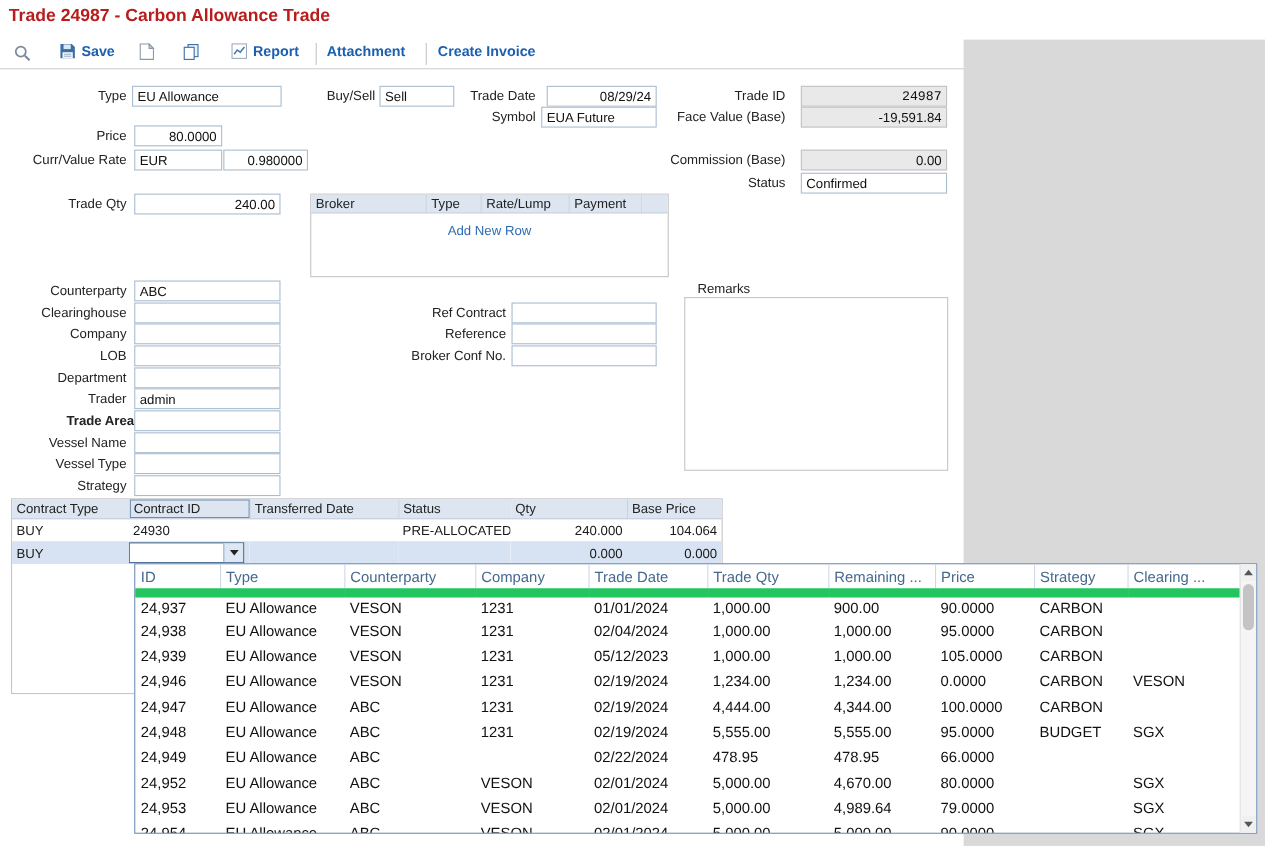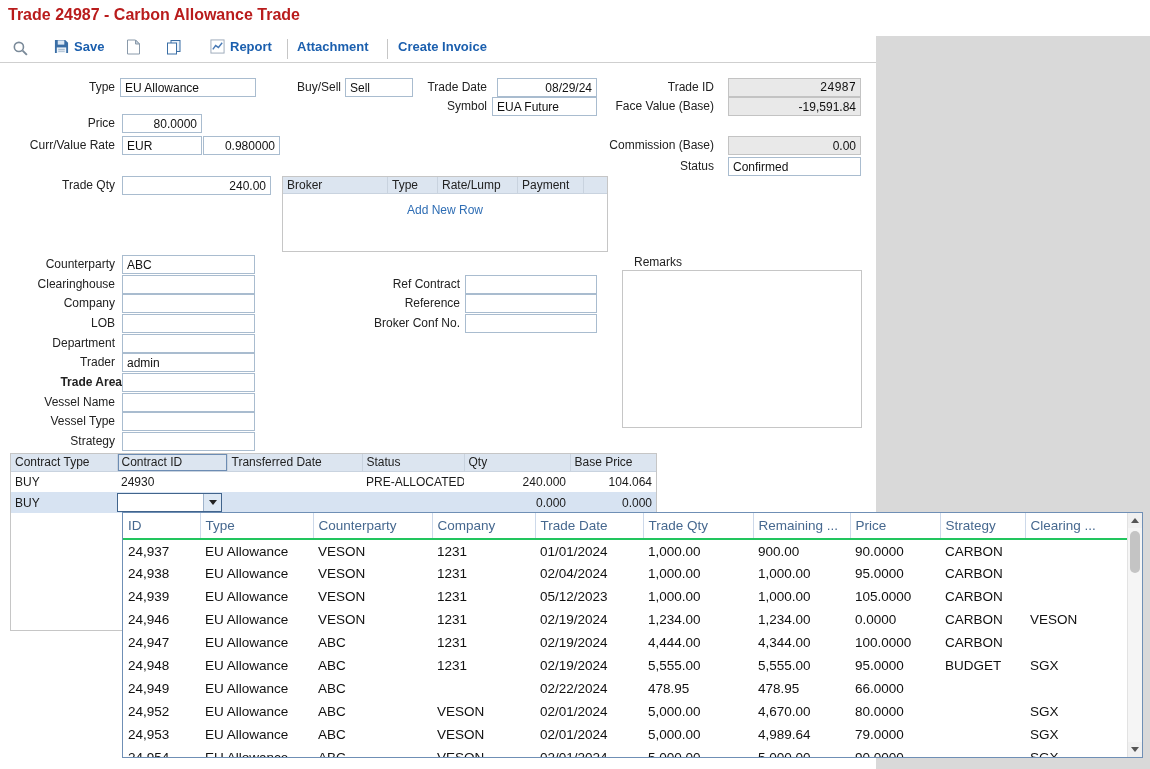--- a/index.html
+++ b/index.html
@@ -53,21 +53,21 @@
   .tri-down{width:0;height:0;border-left:4px solid transparent;border-right:4px solid transparent;border-top:5px solid #222;}
   .tri-up{width:0;height:0;border-left:4px solid transparent;border-right:4px solid transparent;border-bottom:5px solid #555;}
   .tri-dn2{width:0;height:0;border-left:4px solid transparent;border-right:4px solid transparent;border-top:5px solid #555;}
   .popup{
     position:absolute;left:122px;top:512px;width:1021px;height:246px;z-index:10;
     box-sizing:border-box;border:1px solid #6f8fb5;background:#fff;overflow:hidden;
   }
   table.ddtable{border-collapse:collapse;table-layout:fixed;width:1004px;}
   table.ddtable th{
     box-sizing:border-box;height:26px;font-size:13.5px;font-weight:normal;color:#46688f;
-    text-align:left;padding:0 0 0 5px;border-right:1px solid #cdd9ea;border-bottom:2px solid #22c55e;
+    text-align:left;padding:0 0 0 5px;border-right:1px solid #cdd9ea;border-bottom:8px solid #22c55e;
     white-space:nowrap;overflow:hidden;cursor:default;
   }
   table.ddtable td{
     box-sizing:border-box;height:23px;font-size:13.5px;color:#111;padding:0 0 0 5px;
     white-space:nowrap;overflow:hidden;
   }
   table.ddtable tr.ddrow{cursor:pointer;}
   .sb{position:absolute;right:0;top:0;width:15px;height:244px;background:#f5f5f5;border-left:1px solid #e2e2e2;box-sizing:border-box;}
   .sb-btn{position:absolute;left:0;width:14px;height:15px;background:#f0f0f0;display:flex;align-items:center;justify-content:center;cursor:pointer;}
   .sb-thumb{position:absolute;left:2px;top:18px;width:10px;height:42px;background:#c4c4c4;border-radius:6px;cursor:pointer;}
@@ -162,21 +162,21 @@
 <input class="inp" style="left: 122px; top: 136px; width: 80px;" value="EUR">
 <input class="inp ra" style="left: 203px; top: 136px; width: 77px;" value="0.980000">
 
 <div class="lbl" style="left:590px;top:136px;width:124px;">Commission (Base)</div>
 <input class="inp ra ro" readonly="" style="left: 728px; top: 136px; width: 133px;" value="0.00">
 
 <div class="lbl" style="left:590px;top:157px;width:124px;">Status</div>
 <input class="inp" style="left: 728px; top: 157px; width: 133px;" value="Confirmed">
 
 <div class="lbl" style="left:6px;top:176px;width:109px;">Trade Qty</div>
-<input class="inp ra" style="left: 122px; top: 176px; width: 149px;" value="240.00">
+<input class="inp ra" style="left: 122px; top: 176px; width: 133px;" value="240.00">
 
 <div class="panel" style="left:282px;top:176px;width:326px;height:76px;">
   <div class="grid-head">
     <div class="gh" style="width:105px;">Broker</div>
     <div class="gh" style="width:50px;">Type</div>
     <div class="gh" style="width:80px;">Rate/Lump</div>
     <div class="gh" style="width:66px;">Payment</div>
     <div class="gh" style="flex:1;border-right:none;"></div>
   </div>
   <span class="addrow">Add New Row</span>

